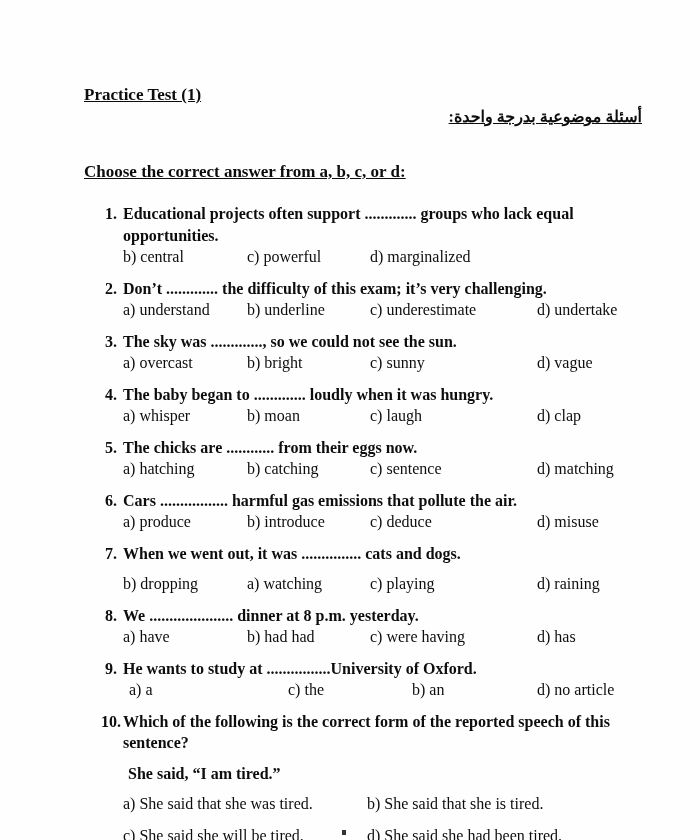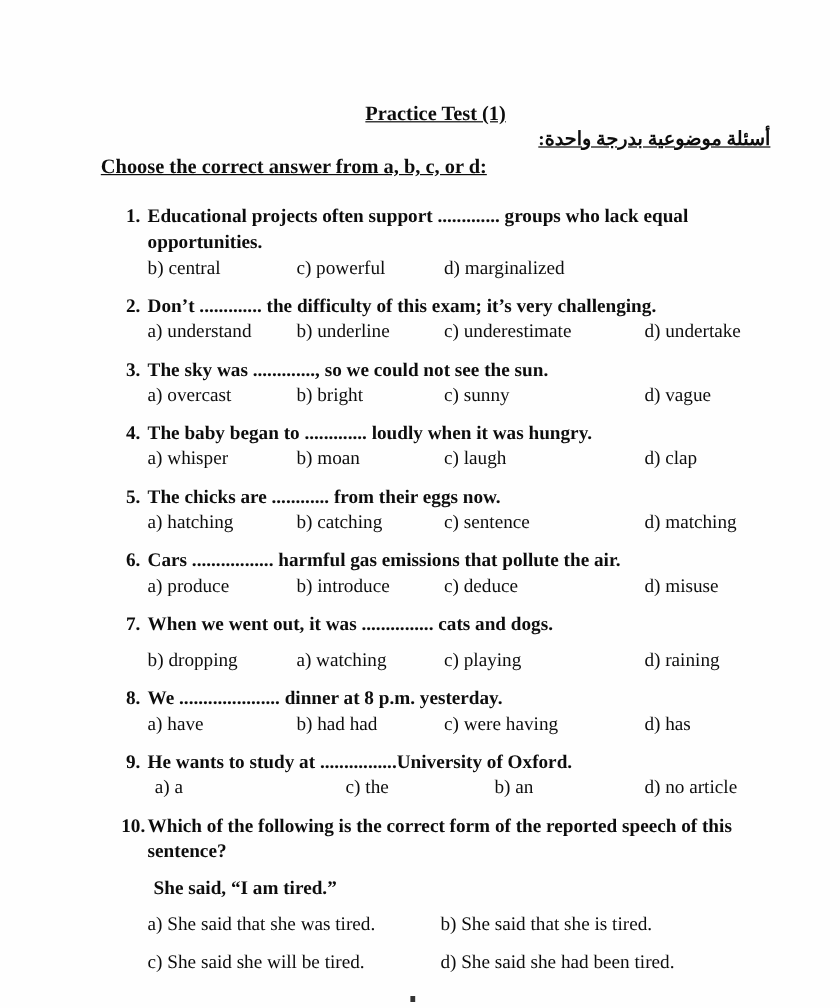--- a/index.html
+++ b/index.html
@@ -10,40 +10,40 @@
     margin: 0 auto;
     background: #fefefe;
     overflow: hidden;
     font-family: "Liberation Serif", "DejaVu Serif", serif;
     color: #0d0d0d;
   }
   .content {
     padding: 84px 58px 0 84px;
   }
   .doc-title {
-    text-align: center;
     font-weight: bold;
     font-size: 17px;
     text-decoration: underline;
     line-height: 21px;
   }
   .arabic-subtitle {
     direction: rtl;
     text-align: right;
     font-weight: bold;
     font-size: 16px;
     text-decoration: underline;
     line-height: 22px;
     margin-top: 1px;
   }
   .section-heading {
     font-weight: bold;
     font-size: 17px;
     text-decoration: underline;
     line-height: 21px;
+    margin-top: 33px;
   }
   .questions {
     margin-top: 21px;
     padding-left: 21px;
   }
   .question {
     display: flex;
     margin-bottom: 10px;
     font-size: 16px;
   }

